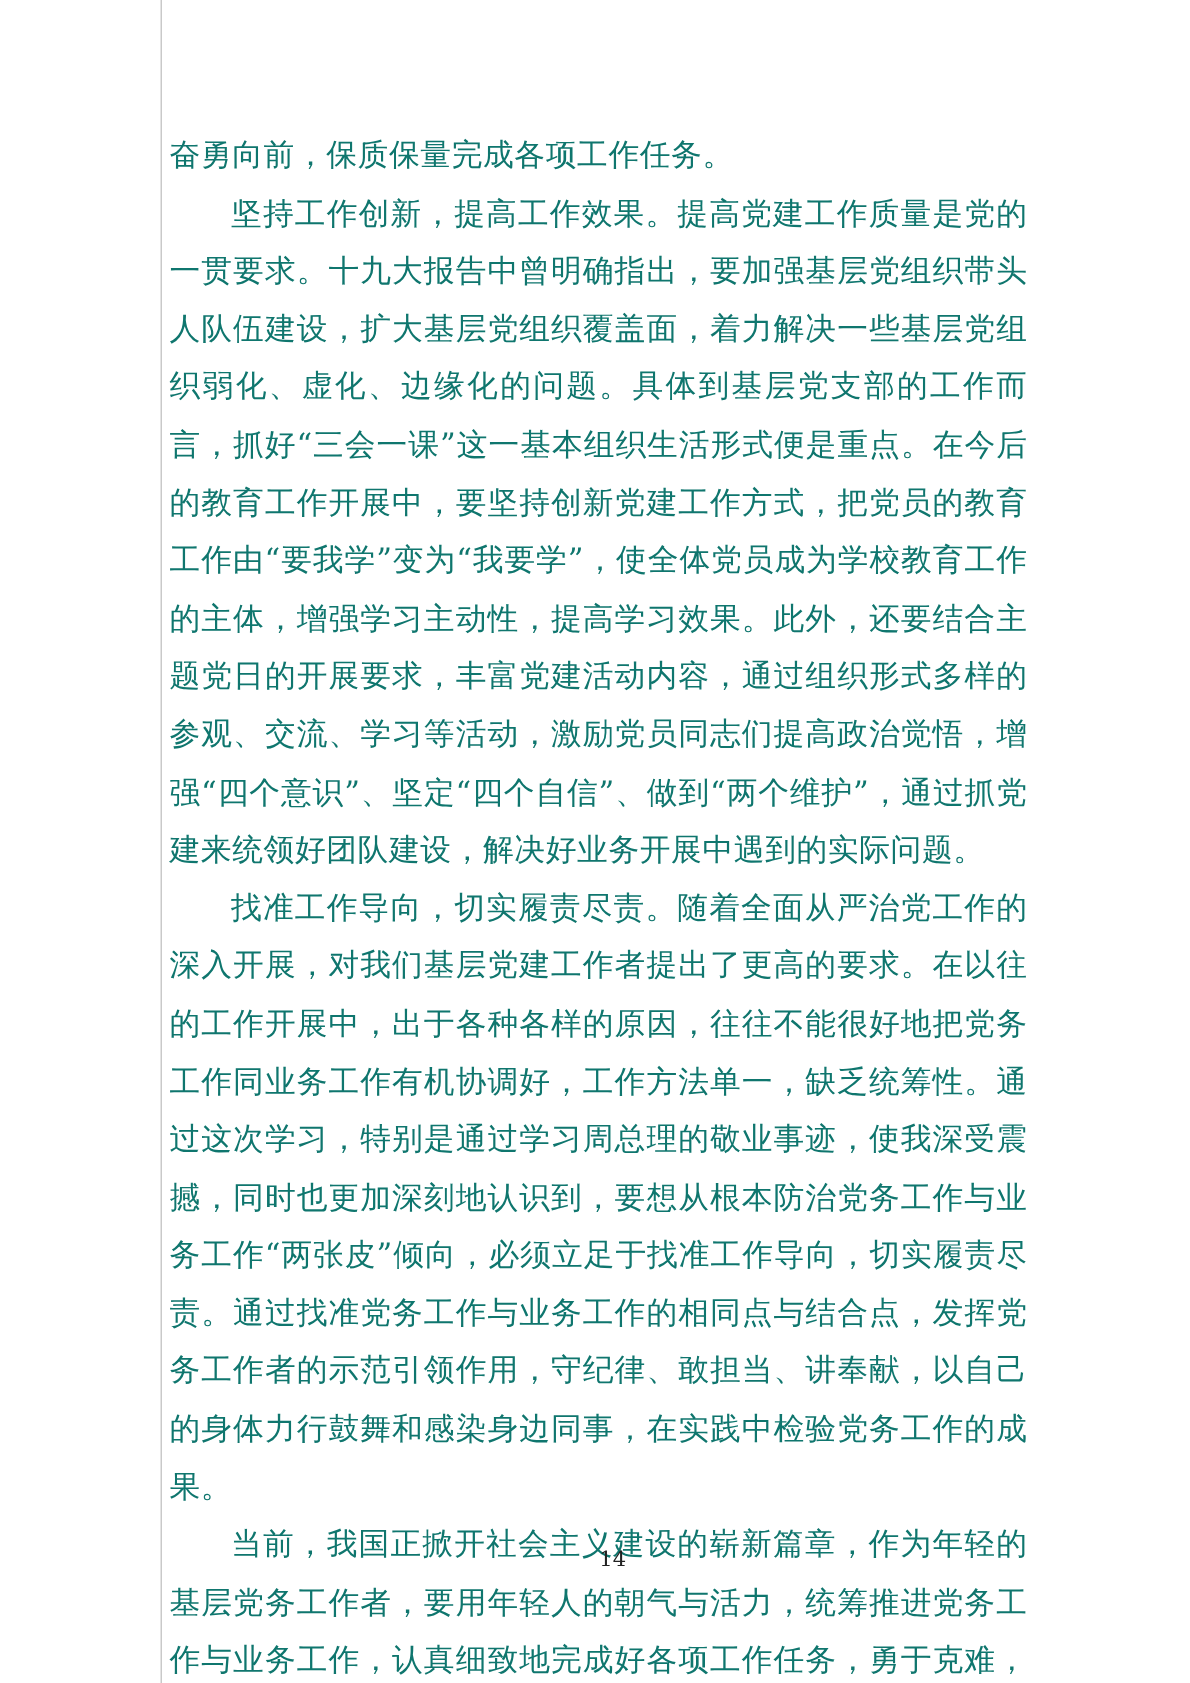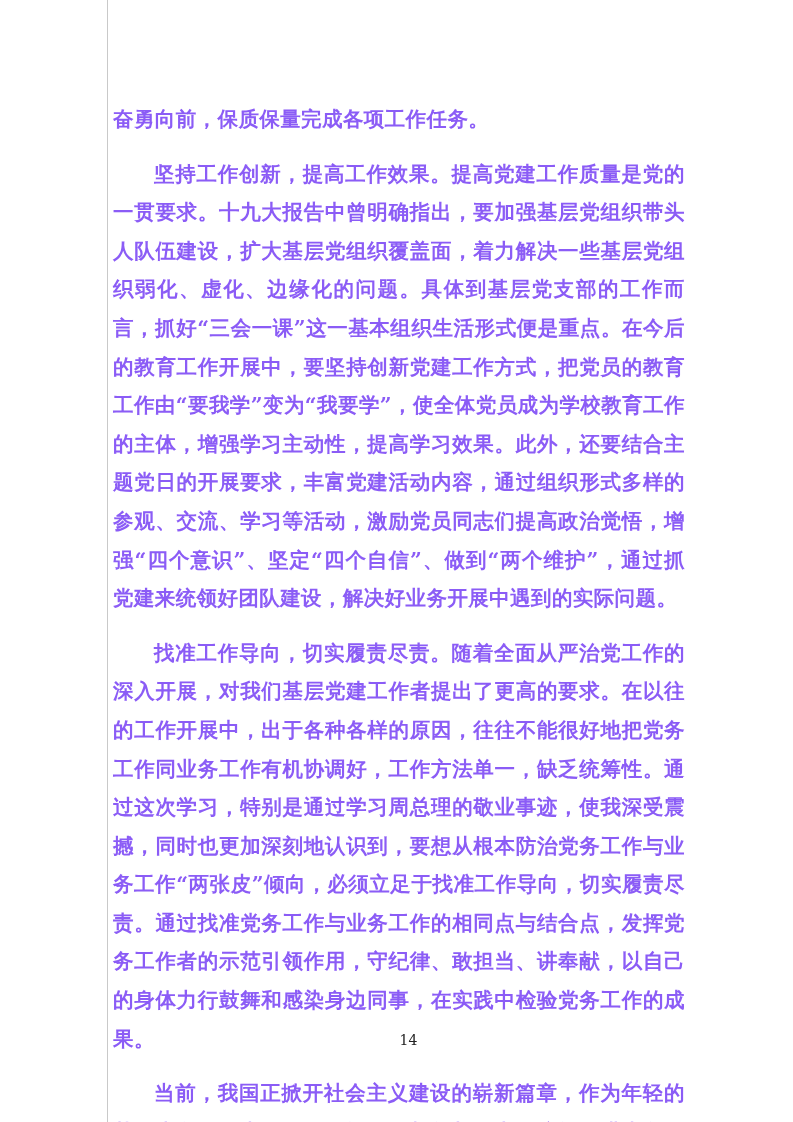--- a/index.html
+++ b/index.html
@@ -27,28 +27,28 @@
     height: 1122px;
     background: #c9c9c9;
   }
   .content {
     position: absolute;
     left: 113px;
     top: 84px;
     width: 572px;
   }
   .para {
-    margin: 16px 0 0 0;
+    margin: 0 0 0 0;
     font-size: 20.5px;
     line-height: 38.6px;
-    color: #8b5cf6;
+    color: #0f766e;
     text-align: justify;
     text-justify: inter-ideograph;
     letter-spacing: 0.4px;
-    font-weight: 700;
+    font-weight: 400;
   }
   .para.indent {
     text-indent: 2em;
   }
   .page-number {
     position: absolute;
     left: 12px;
     top: 1032px;
     width: 793px;
     text-align: center;

